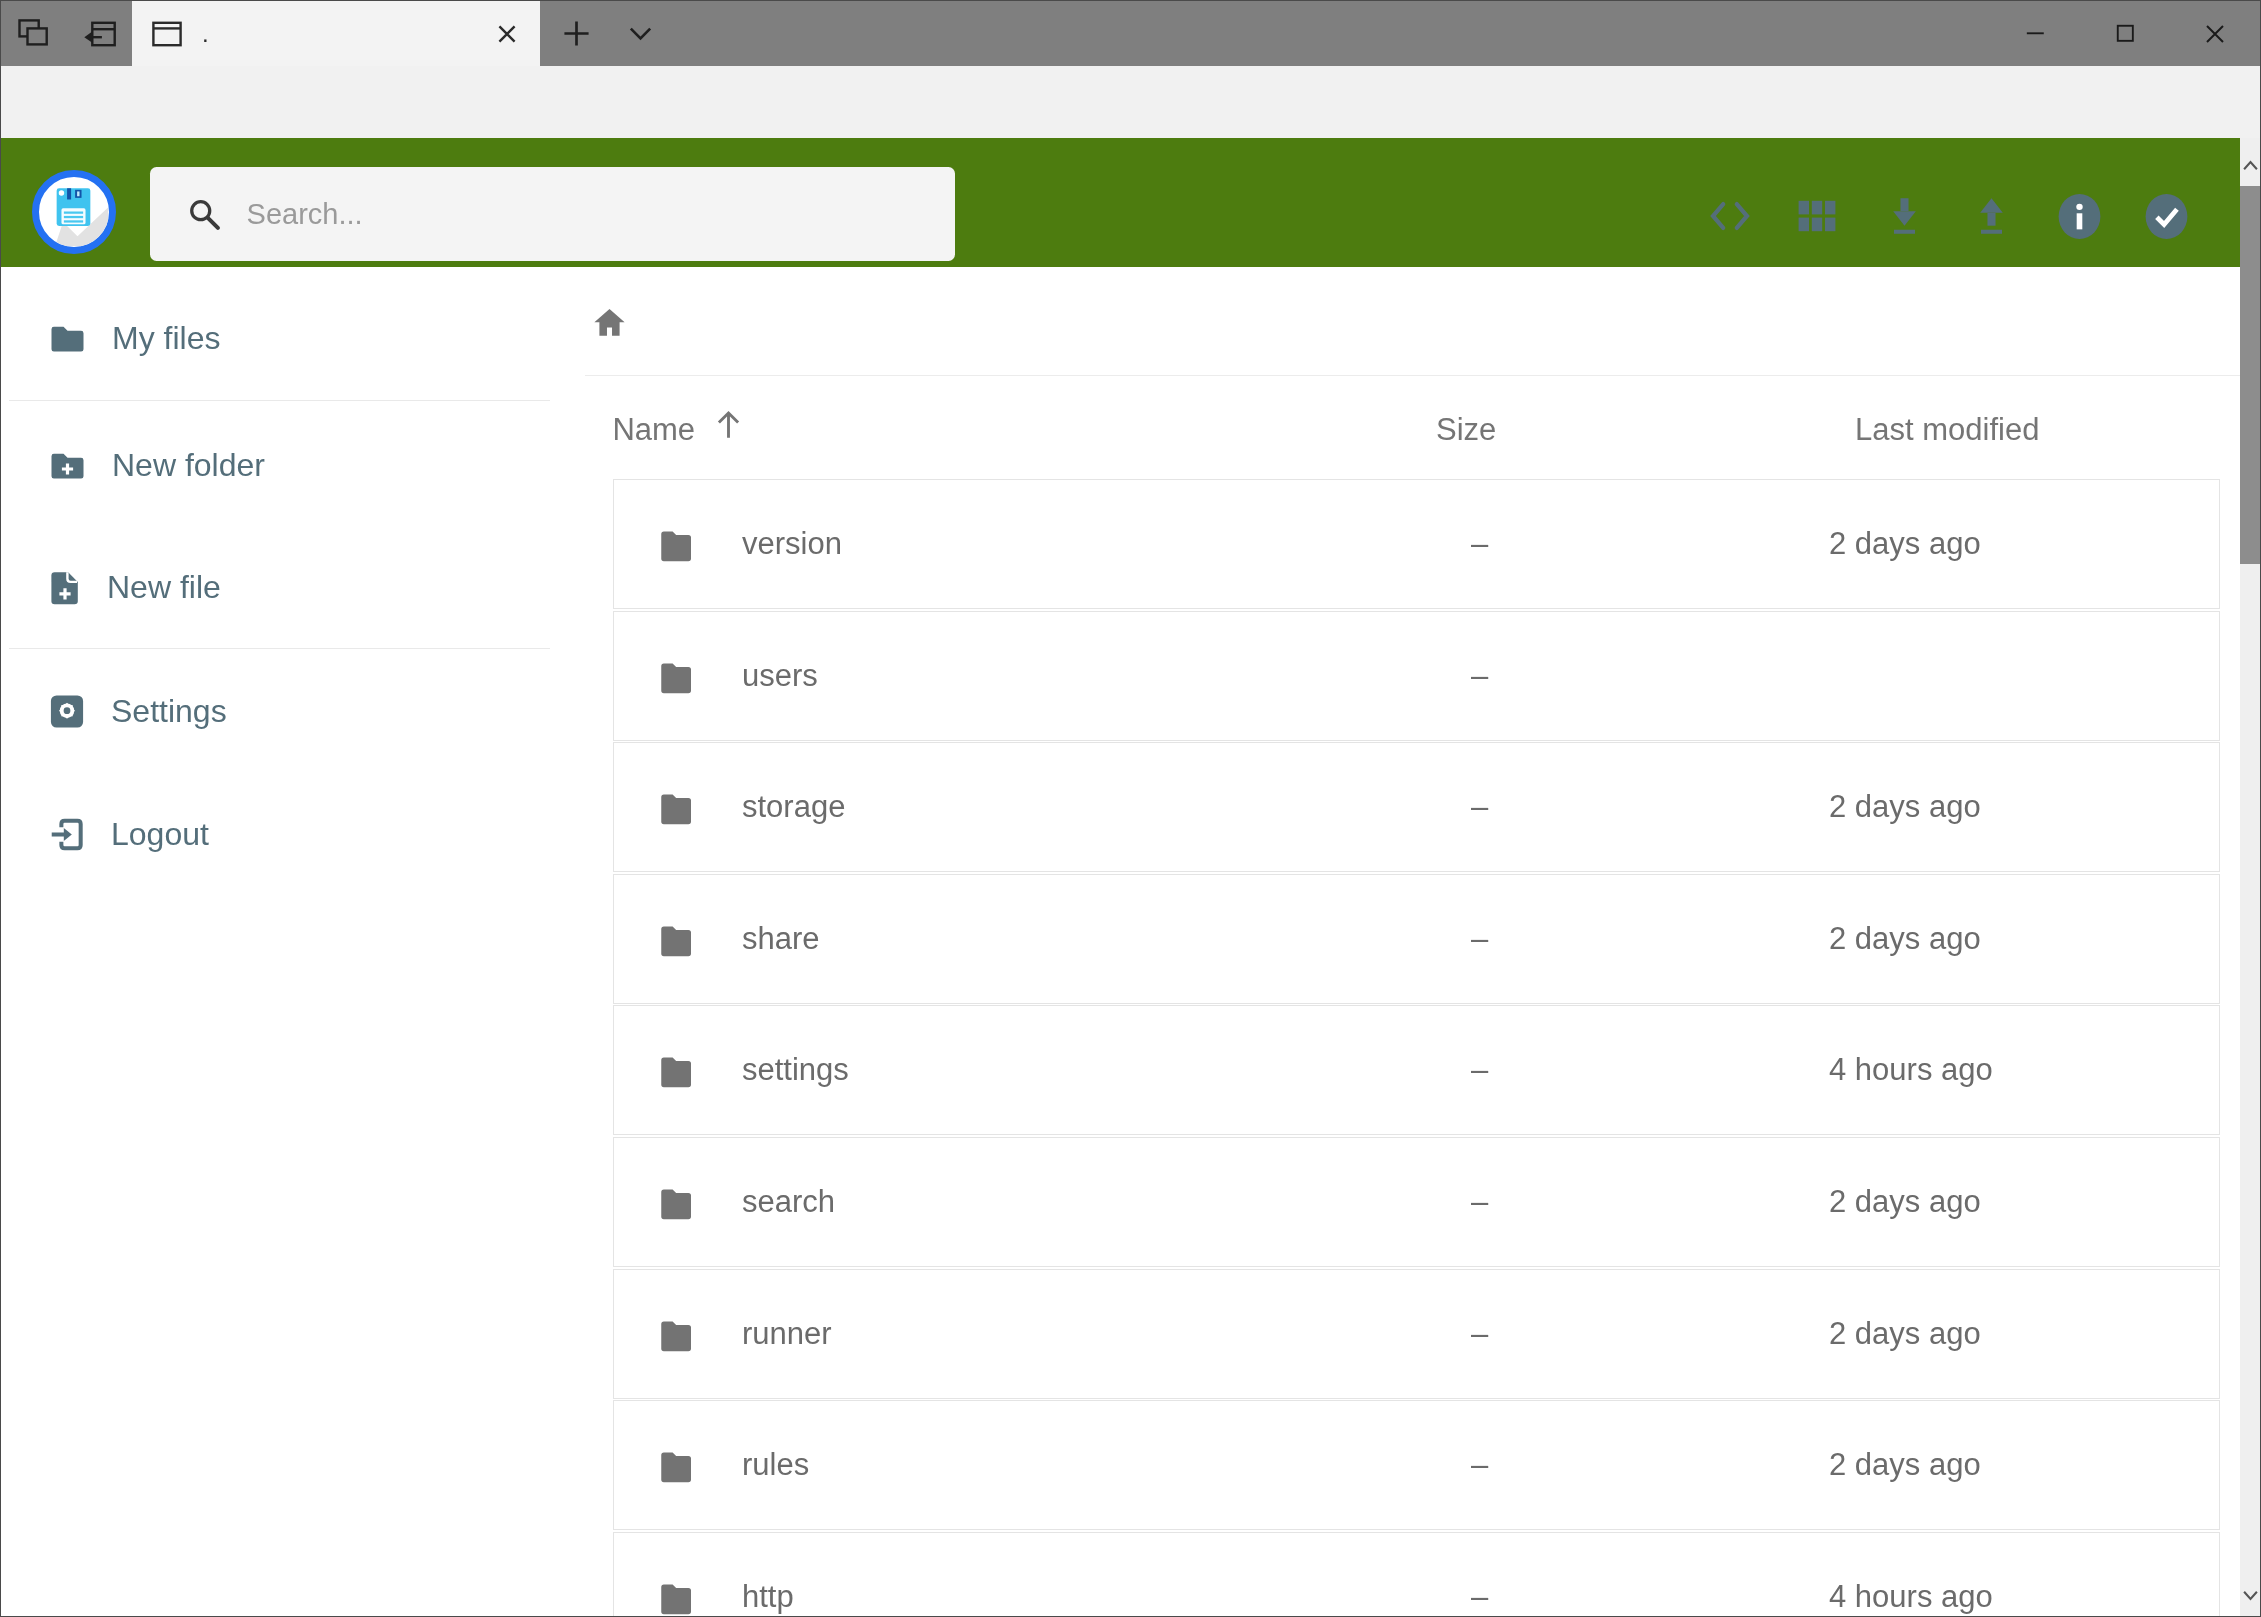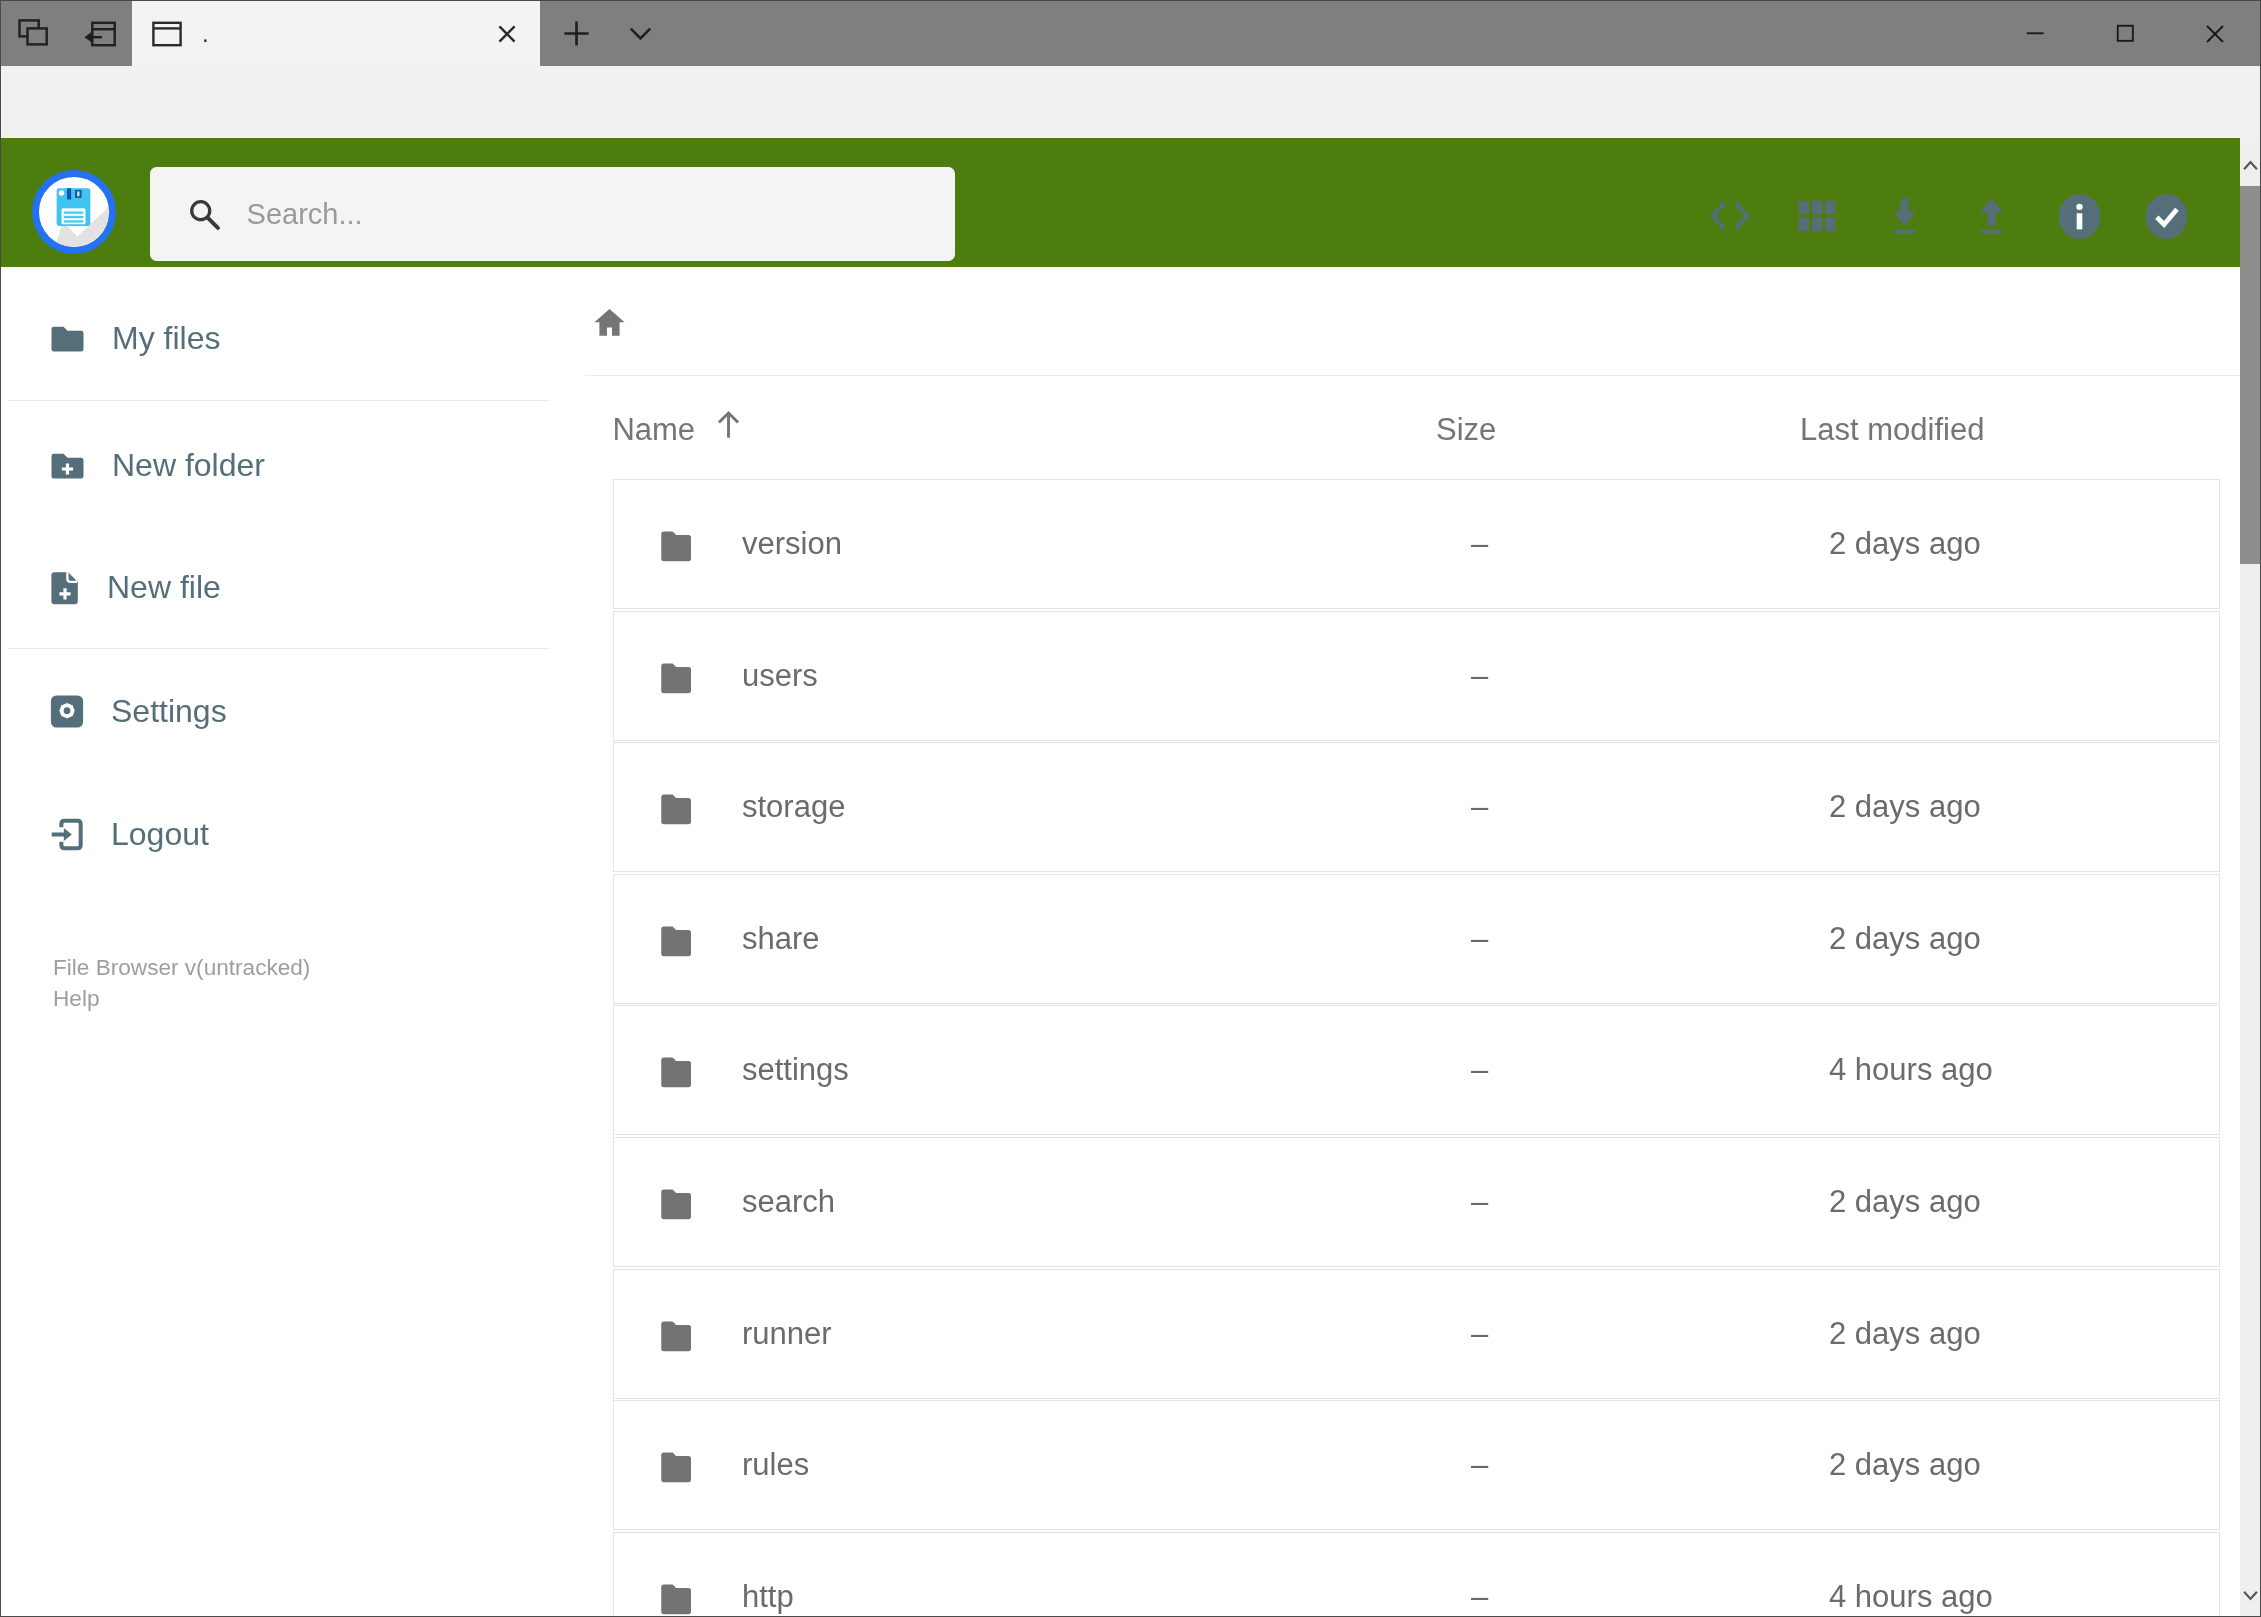--- a/index.html
+++ b/index.html
@@ -44,21 +44,21 @@
   .side-item .lbl{margin-left:26px;font-size:32px;color:#546e7a;}
   .side-div{position:absolute;left:8px;width:541px;height:0;border-top:1.6px solid #e9e9e9;}
   #side-footer{position:absolute;left:52px;top:685px;font-size:22.6px;color:#9e9e9e;line-height:31px;}
   #side-footer .help{cursor:pointer;}
   
   #content{position:absolute;left:584px;top:266px;width:1655px;height:1351px;background:#fff;}
   #bc-home{position:absolute;left:5.7px;top:36px;width:37px;height:37px;}
   #bc-div{position:absolute;left:0;top:108px;width:1655px;border-top:1.6px solid #ececec;}
   .colhdr{position:absolute;top:145px;font-size:31px;color:#757575;}
   #col-name{left:27.4px;} #sort-arrow{position:absolute;left:128px;top:142px;width:31px;height:32px;}
-  #col-size{left:851px;} #col-mod{left:1215px;}
+  #col-size{left:851px;} #col-mod{left:1270px;}
   #rows{position:absolute;left:0;top:212px;width:1607px;height:1138px;overflow:hidden;margin-left:28px;}
   .row{position:relative;height:130px;margin-bottom:1.6px;border:0.8px solid #e4e4e4;
     box-sizing:border-box;background:#fff;cursor:pointer;}
   .row svg.ricon{position:absolute;left:42px;top:45px;}
   .row .rname{position:absolute;left:128px;top:0;line-height:128px;font-size:31px;color:#6b6b6b;}
   .row .rsize{position:absolute;left:857px;top:0;line-height:128px;font-size:31px;color:#6b6b6b;}
   .row .rtime{position:absolute;left:1215px;top:0;line-height:128px;font-size:31px;color:#6b6b6b;}
   
   #scrollbar{position:absolute;left:2239px;top:137px;width:21px;height:1480px;background:#efefef;}
   #sb-up{position:absolute;left:0;top:16px;width:21px;height:24px;}
@@ -302,24 +302,20 @@
       <span class="lbl">Settings</span>
     </div>
     <div class="side-item" style="top:543px">
       <svg width="36" height="37" viewBox="0 0 44 46">
           <path d="M15 14 V10 q0-4 4-4 h16 q4 0 4 4 v26 q0 4-4 4 H19 q-4 0-4-4 v-4" stroke="#546e7a" stroke-width="5" fill="none"></path>
           <path d="M3 23 h17" stroke="#546e7a" stroke-width="5"></path>
           <path d="M18 15 L28 23 L18 31 Z" fill="#546e7a"></path>
         </svg>
       <span class="lbl">Logout</span>
     </div>
-    <div id="side-footer">
-      <div>File Browser v(untracked)</div>
-      <div class="help">Help</div>
-    </div>
   </div>
 
   <div id="content">
     <svg id="bc-home" viewBox="0 0 44 42">
         <path d="M4 22 L22 6 L40 22 H34 V38 H25 V28 H19 V38 H10 V22 Z" fill="#757575"></path>
       </svg>
     <div id="bc-div"></div>
 
     <span class="colhdr" id="col-name">Name</span>
     <svg id="sort-arrow" viewBox="0 0 36 40">

